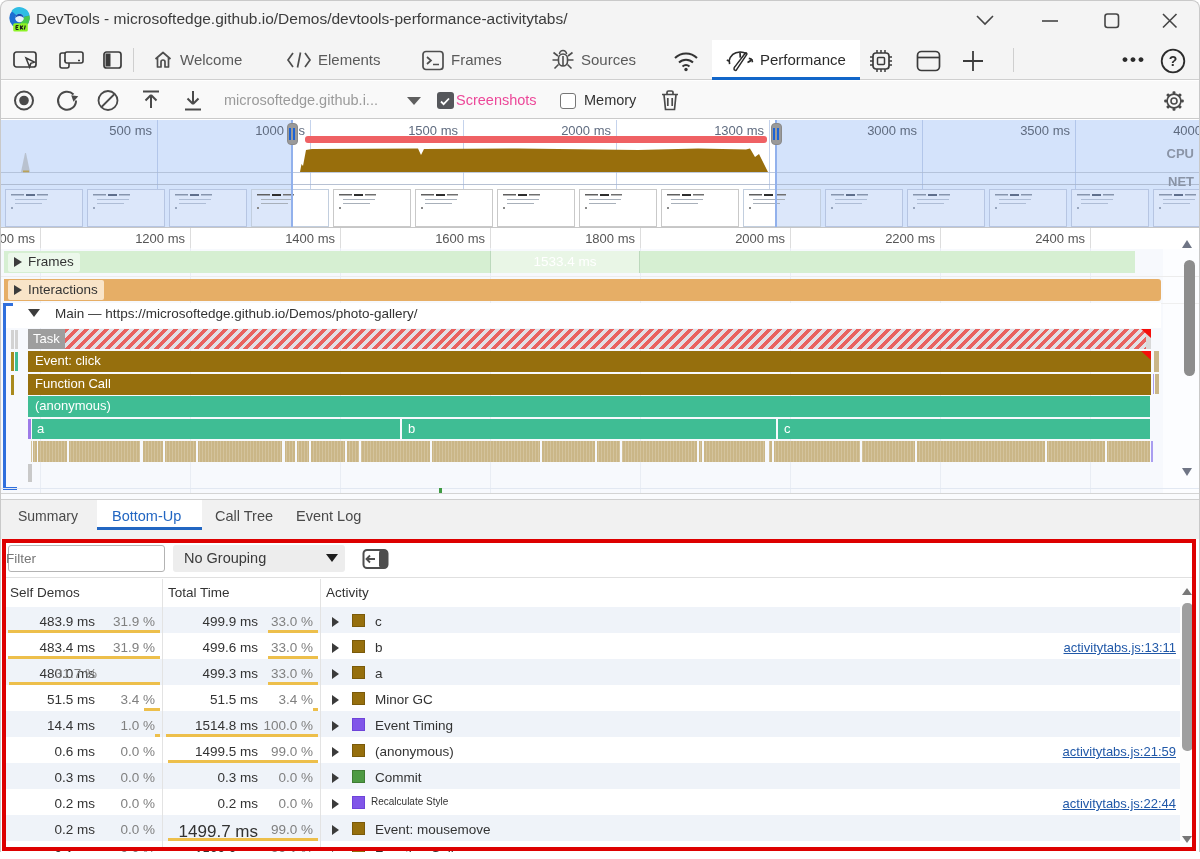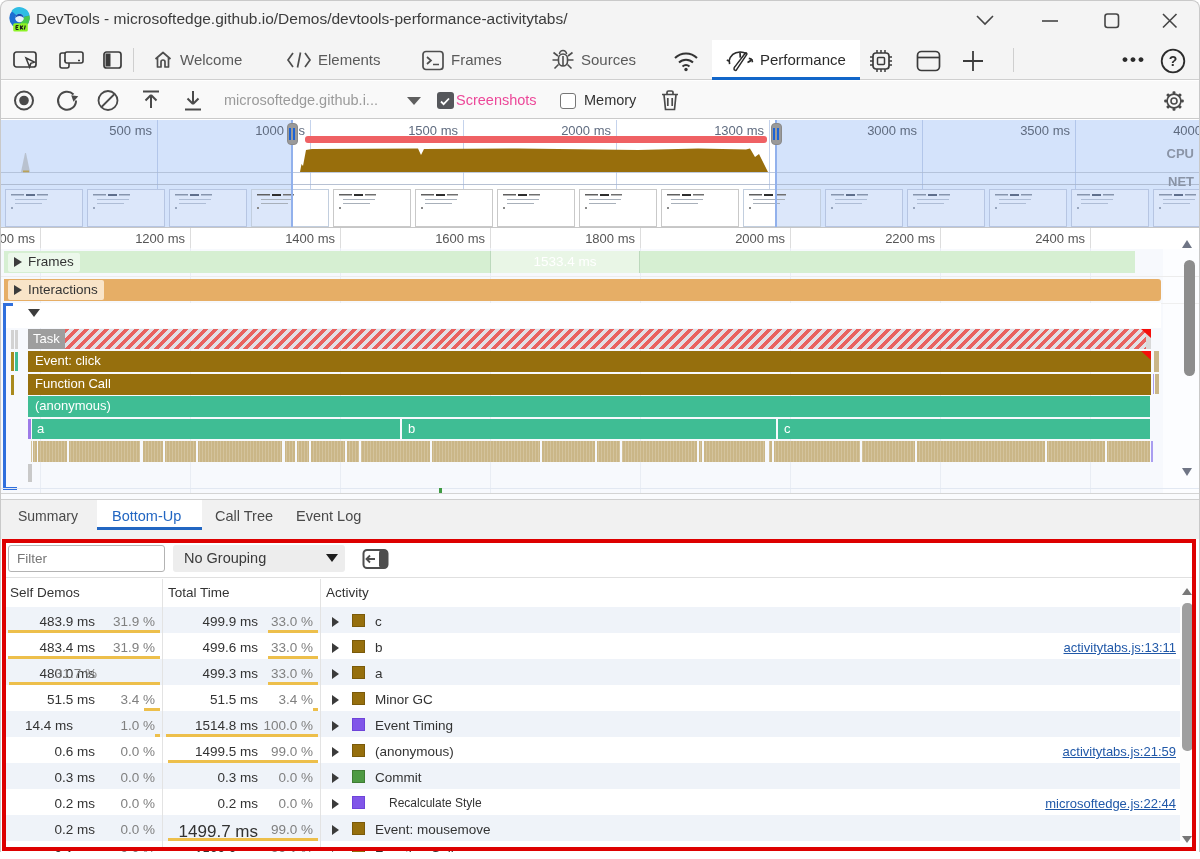--- a/index.html
+++ b/index.html
@@ -213,20 +213,21 @@
 <div class="ab" style="left:490px;top:254px;width:150px;text-align:center;font-size:13.5px;color:#fff">1533.4 ms</div>
 <div class="ab" style="left:8px;top:252.5px;width:72px;height:19px;background:rgba(255,255,255,0.55);border-radius:2px"></div>
 <div class="ab" style="left:14px;top:256.5px;width:0;height:0;border-top:5px solid transparent;border-bottom:5px solid transparent;border-left:8px solid #3c3c3c"></div>
 <div class="ab" style="left:28px;top:254px;font-size:13.5px;color:#333">Frames</div>
 <div class="ab" style="left:4px;top:279px;width:1157px;height:22px;background:#e6ae66;border-radius:0 3px 3px 0"></div>
 <div class="ab" style="left:8px;top:280px;width:96px;height:20px;background:rgba(255,246,233,0.75);border-radius:2px"></div>
 <div class="ab" style="left:14px;top:285px;width:0;height:0;border-top:5px solid transparent;border-bottom:5px solid transparent;border-left:8px solid #3c3c3c"></div>
 <div class="ab" style="left:28px;top:282px;font-size:13.5px;color:#333">Interactions</div>
 <div class="ab" style="left:4px;top:303px;width:1157px;height:25px;background:#fff"></div>
 <div class="ab" style="left:28px;top:309px;width:0;height:0;border-left:6px solid transparent;border-right:6px solid transparent;border-top:8px solid #3c3c3c"></div>
+<div class="ab" style="left:55px;top:306px;font-size:13.5px;color:#333">Main — https://microsoftedge.github.io/Demos/photo-gallery/</div>
 <div class="ab" style="left:28px;top:329px;width:37px;height:20px;background:#9e9e9e"></div>
 <div class="ab" style="left:33px;top:331px;font-size:13px;color:#fff">Task</div>
 <div class="ab" style="left:65px;top:329px;width:1081px;height:20px;background:repeating-linear-gradient(135deg,#e9625f 0 3.5px,#e2e1e6 3.5px 7px)"></div>
 <div class="ab" style="left:1146px;top:329px;width:5px;height:20px;background:#d9d9d9"></div>
 <div class="ab" style="left:1141px;top:329px;width:0;height:0;border-left:10px solid transparent;border-top:9px solid #f50f0b"></div>
 <div class="ab" style="left:11px;top:330px;width:2.5px;height:19px;background:#d2d2d2"></div>
 <div class="ab" style="left:15px;top:330px;width:2.5px;height:19px;background:#d2d2d2"></div>
 <div class="ab" style="left:28px;top:351px;width:1123px;height:21px;background:#966f0d"></div>
 <div class="ab" style="left:35px;top:353px;font-size:13px;color:#fff">Event: click</div>
 <div class="ab" style="left:1154px;top:351px;width:4.5px;height:21px;background:#cab687"></div>
@@ -285,21 +286,21 @@
 <div class="ab" style="left:1182px;top:468px;width:0;height:0;border-left:5.5px solid transparent;border-right:5.5px solid transparent;border-top:8px solid #6f7585"></div>
 <div class="ab" style="left:1px;top:499px;width:1198px;height:40px;background:#f1f1f1;border-top:1px solid #cfcfcf"></div>
 <div class="ab" style="left:97px;top:500px;width:105px;height:27px;background:#fff"></div>
 <div class="ab" style="left:97px;top:527px;width:105px;height:3px;background:#2266c2"></div>
 <div class="ab" style="left:18px;top:508px;font-size:14px;color:#4a4a4a">Summary</div>
 <div class="ab" style="left:112px;top:508px;font-size:14.5px;color:#2266c2">Bottom-Up</div>
 <div class="ab" style="left:215px;top:508px;font-size:14.5px;color:#4a4a4a">Call Tree</div>
 <div class="ab" style="left:296px;top:508px;font-size:14.5px;color:#4a4a4a">Event Log</div>
 <div class="ab" style="left:1px;top:539px;width:1198px;height:313px;background:#fff"></div>
 <div class="ab" style="left:8px;top:545px;width:157px;height:27px;background:#fff;border:1px solid #b3b3b3;border-radius:3px"></div>
-<div class="ab" style="left:17px;top:551px;font-size:13.5px;color:#767676">Filter</div>
+<div class="ab" style="left:6px;top:551px;font-size:13.5px;color:#767676">Filter</div>
 <div class="ab" style="left:173px;top:545px;width:172px;height:27px;background:#ededed;border-radius:3px"></div>
 <div class="ab" style="left:184px;top:550px;font-size:14.5px;color:#3a3a3a">No Grouping</div>
 <div class="ab" style="left:326px;top:554px;width:0;height:0;border-left:6.5px solid transparent;border-right:6.5px solid transparent;border-top:8px solid #1e1e1e"></div>
 <svg class="ab" style="left:362px;top:548px" width="28" height="22" viewBox="0 0 28 22">
 <rect x="1.5" y="2" width="24" height="18" rx="3.5" stroke="#4e4e4e" stroke-width="2" fill="none"></rect>
 <rect x="17" y="2.5" width="8" height="17" rx="2" fill="#4e4e4e"></rect>
 <path d="M13 11 H5 M8 7.5 L4.5 11 L8 14.5" stroke="#4e4e4e" stroke-width="1.8" fill="none"></path>
 </svg>
 <div class="ab" style="left:6px;top:577px;width:1189px;height:1px;background:#e0e0e0"></div>
 <div class="ab" style="left:10px;top:585px;font-size:13.5px;color:#333">Self Demos</div>
@@ -340,21 +341,21 @@
 <div class="ab" style="left:3px;top:692px;width:92px;text-align:right;font-size:13.5px;color:#333">51.5 ms</div>
 <div class="ab" style="left:55px;top:692px;width:100px;text-align:right;font-size:13.5px;color:#808080">3.4 %</div>
 <div class="ab" style="left:158px;top:692px;width:100px;text-align:right;font-size:13.5px;color:#333">51.5 ms</div>
 <div class="ab" style="left:213px;top:692px;width:100px;text-align:right;font-size:13.5px;color:#808080">3.4 %</div>
 <div class="ab" style="left:144px;top:708px;width:16px;height:3px;background:#edbf4b"></div>
 <div class="ab" style="left:313px;top:708px;width:5px;height:3px;background:#edbf4b"></div>
 <div class="ab" style="left:332px;top:694.5px;width:0;height:0;border-top:5.5px solid transparent;border-bottom:5.5px solid transparent;border-left:7px solid #3b3b3b"></div>
 <div class="ab" style="left:352px;top:692px;width:13px;height:13px;background:#966f0d;border:1px solid #7a5a0a"></div>
 <div class="ab" style="left:375px;top:692px;font-size:13.5px;color:#333">Minor GC</div>
 <div class="ab" style="left:6px;top:711px;width:1174px;height:26px;background:#eff3f9"></div>
-<div class="ab" style="left:3px;top:718px;width:92px;text-align:center;font-size:13.5px;color:#333">14.4 ms</div>
+<div class="ab" style="left:3px;top:718px;width:92px;text-align:right;font-size:13.5px;color:#333">14.4 ms</div>
 <div class="ab" style="left:55px;top:718px;width:100px;text-align:right;font-size:13.5px;color:#808080">1.0 %</div>
 <div class="ab" style="left:158px;top:718px;width:100px;text-align:right;font-size:13.5px;color:#333">1514.8 ms</div>
 <div class="ab" style="left:213px;top:718px;width:100px;text-align:right;font-size:13.5px;color:#808080">100.0 %</div>
 <div class="ab" style="left:155px;top:734px;width:5px;height:3px;background:#edbf4b"></div>
 <div class="ab" style="left:166px;top:734px;width:152px;height:3px;background:#edbf4b"></div>
 <div class="ab" style="left:332px;top:720.5px;width:0;height:0;border-top:5.5px solid transparent;border-bottom:5.5px solid transparent;border-left:7px solid #3b3b3b"></div>
 <div class="ab" style="left:352px;top:718px;width:13px;height:13px;background:#8156e9;border:1px solid #6e44d9"></div>
 <div class="ab" style="left:375px;top:718px;font-size:13.5px;color:#333">Event Timing</div>
 <div class="ab" style="left:6px;top:737px;width:1174px;height:26px;background:#ffffff"></div>
 <div class="ab" style="left:3px;top:744px;width:92px;text-align:right;font-size:13.5px;color:#333">0.6 ms</div>
@@ -374,22 +375,22 @@
 <div class="ab" style="left:332px;top:772.5px;width:0;height:0;border-top:5.5px solid transparent;border-bottom:5.5px solid transparent;border-left:7px solid #3b3b3b"></div>
 <div class="ab" style="left:352px;top:770px;width:13px;height:13px;background:#4e9a43;border:1px solid #3f7c33"></div>
 <div class="ab" style="left:375px;top:770px;font-size:13.5px;color:#333">Commit</div>
 <div class="ab" style="left:6px;top:789px;width:1174px;height:26px;background:#ffffff"></div>
 <div class="ab" style="left:3px;top:796px;width:92px;text-align:right;font-size:13.5px;color:#333">0.2 ms</div>
 <div class="ab" style="left:55px;top:796px;width:100px;text-align:right;font-size:13.5px;color:#808080">0.0 %</div>
 <div class="ab" style="left:158px;top:796px;width:100px;text-align:right;font-size:13.5px;color:#333">0.2 ms</div>
 <div class="ab" style="left:213px;top:796px;width:100px;text-align:right;font-size:13.5px;color:#808080">0.0 %</div>
 <div class="ab" style="left:332px;top:798.5px;width:0;height:0;border-top:5.5px solid transparent;border-bottom:5.5px solid transparent;border-left:7px solid #3b3b3b"></div>
 <div class="ab" style="left:352px;top:796px;width:13px;height:13px;background:#8156e9;border:1px solid #6e44d9"></div>
-<div class="ab" style="left:389px;top:796px;font-size:12px;color:#333">Recalculate Style</div>
-<div class="ab" style="left:876px;top:796px;width:300px;text-align:right;font-size:13px;color:#2058a8;text-decoration:underline">microsoftedge.js:22:44</div>
+<div class="ab" style="left:371px;top:796px;font-size:10px;color:#333">Recalculate Style</div>
+<div class="ab" style="left:876px;top:796px;width:300px;text-align:right;font-size:13px;color:#2058a8;text-decoration:underline">activitytabs.js:22:44</div>
 <div class="ab" style="left:6px;top:815px;width:1174px;height:26px;background:#eff3f9"></div>
 <div class="ab" style="left:3px;top:822px;width:92px;text-align:right;font-size:13.5px;color:#333">0.2 ms</div>
 <div class="ab" style="left:55px;top:822px;width:100px;text-align:right;font-size:13.5px;color:#808080">0.0 %</div>
 <div class="ab" style="left:158px;top:822px;width:100px;text-align:right;font-size:17px;color:#333">1499.7 ms</div>
 <div class="ab" style="left:213px;top:822px;width:100px;text-align:right;font-size:13.5px;color:#808080">99.0 %</div>
 <div class="ab" style="left:168px;top:838px;width:150px;height:3px;background:#edbf4b"></div>
 <div class="ab" style="left:332px;top:824.5px;width:0;height:0;border-top:5.5px solid transparent;border-bottom:5.5px solid transparent;border-left:7px solid #3b3b3b"></div>
 <div class="ab" style="left:352px;top:822px;width:13px;height:13px;background:#966f0d;border:1px solid #7a5a0a"></div>
 <div class="ab" style="left:375px;top:822px;font-size:13.5px;color:#333">Event: mousemove</div>
 <div class="ab" style="left:6px;top:841px;width:1174px;height:26px;background:#ffffff"></div>

